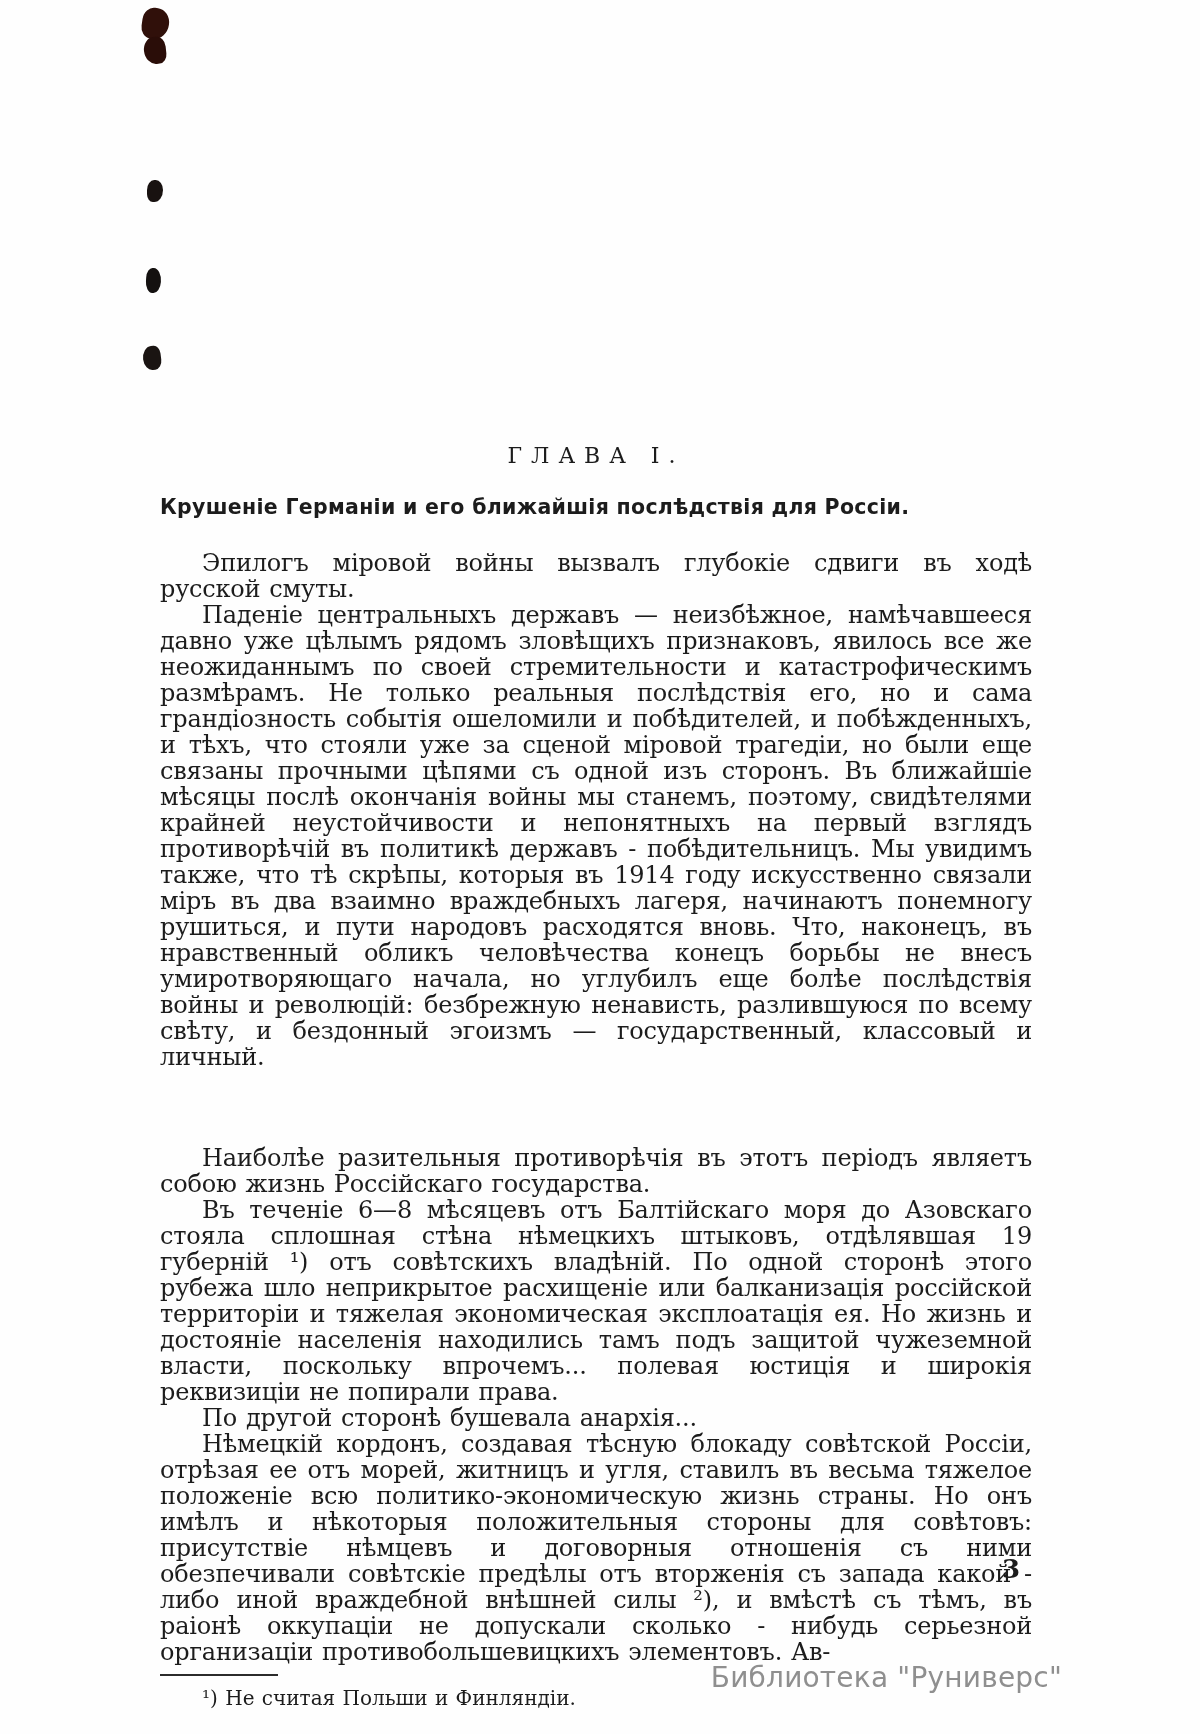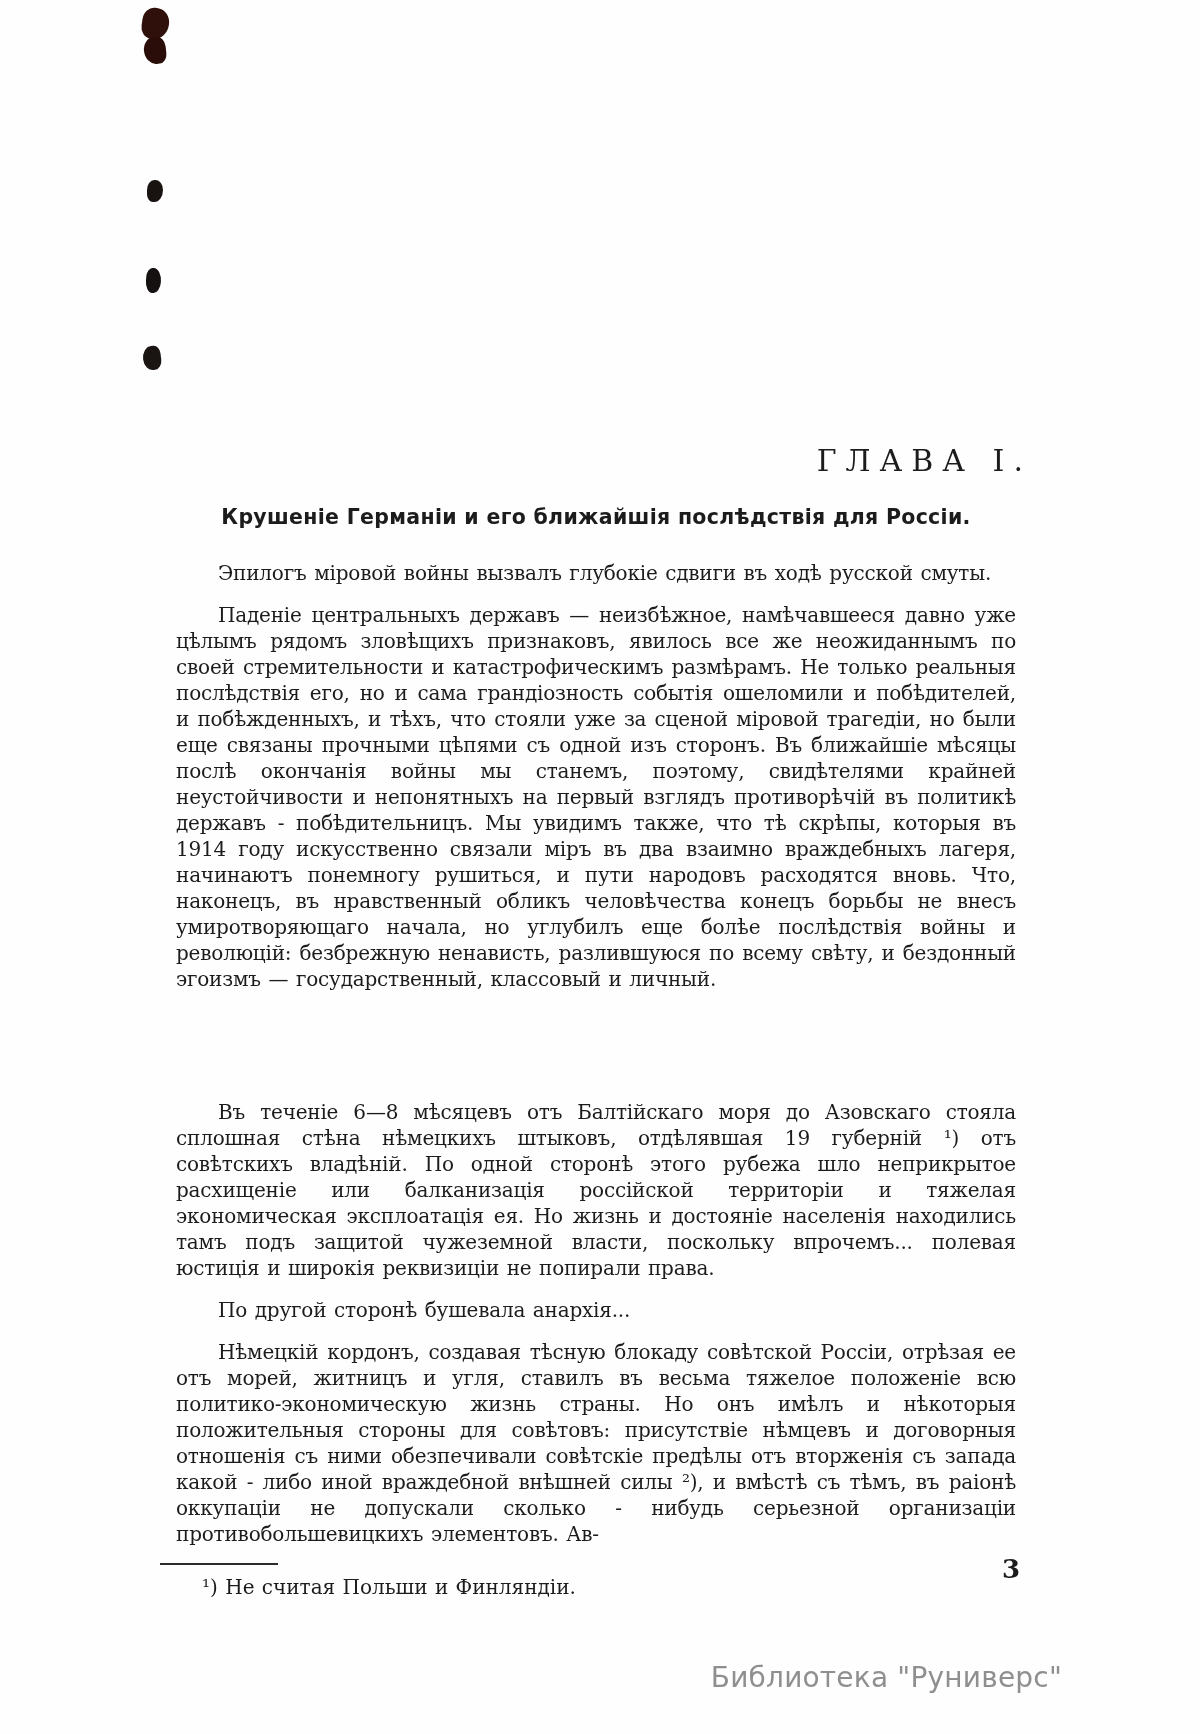--- a/index.html
+++ b/index.html
@@ -20,37 +20,37 @@
   .blob-4 { left:146px; top:268px; width:15px; height:25px; background:#141110; border-radius: 42% 58% 50% 50%; transform: rotate(4deg); }
   .blob-5 { left:143px; top:346px; width:18px; height:24px; background:#1a1412; border-radius: 60% 40% 45% 55%; transform: rotate(-7deg); }
 
   .content {
     position: absolute;
     left: 160px;
     top: 443px;
     width: 872px;
   }
   .chapter-title {
-    text-align: right;
-    font-size: 30px;
+    text-align: center;
+    font-size: 22px;
     letter-spacing: 9px;
     margin: 0 0 27px 0;
     white-space: nowrap;
   }
   .chapter-subtitle {
-    text-align: center;
+    text-align: left;
     font-family: "DejaVu Sans", sans-serif;
     font-weight: bold;
     font-size: 20.5px;
     margin: 0 0 31px 0;
     letter-spacing: 0.3px;
   }
   p.body-par {
-    margin: 16px;
-    font-size: 20px;
+    margin: 0;
+    font-size: 24px;
     line-height: 26px;
     text-align: justify;
     text-indent: 42px;
     letter-spacing: -0.2px;
     word-spacing: 1.5px;
   }
   .section-gap { height: 75px; }
   .footnote-rule {
     width: 118px;
     border: 0;
@@ -95,20 +95,21 @@
 
   <div class="content">
     <div class="chapter-title">ГЛАВА I.</div>
     <div class="chapter-subtitle">Крушеніе Германіи и его ближайшія послѣдствія для Россіи.</div>
 
     <p class="body-par">Эпилогъ міровой войны вызвалъ глубокіе сдвиги въ ходѣ русской смуты.</p>
     <p class="body-par">Паденіе центральныхъ державъ — неизбѣжное, намѣчавшееся давно уже цѣлымъ рядомъ зловѣщихъ признаковъ, явилось все же неожиданнымъ по своей стремительности и катастрофическимъ размѣрамъ. Не только реальныя послѣдствія его, но и сама грандіозность событія ошеломили и побѣдителей, и побѣжденныхъ, и тѣхъ, что стояли уже за сценой міровой трагедіи, но были еще связаны прочными цѣпями съ одной изъ сторонъ. Въ ближайшіе мѣсяцы послѣ окончанія войны мы станемъ, поэтому, свидѣтелями крайней неустойчивости и непонятныхъ на первый взглядъ противорѣчій въ политикѣ державъ - побѣдительницъ. Мы увидимъ также, что тѣ скрѣпы, которыя въ 1914 году искусственно связали міръ въ два взаимно враждебныхъ лагеря, начинаютъ понемногу рушиться, и пути народовъ расходятся вновь. Что, наконецъ, въ нравственный обликъ человѣчества конецъ борьбы не внесъ умиротворяющаго начала, но углубилъ еще болѣе послѣдствія войны и революцій: безбрежную ненависть, разлившуюся по всему свѣту, и бездонный эгоизмъ — государственный, классовый и личный.</p>
 
     <div class="section-gap"></div>
 
+    <p class="body-par">Наиболѣе разительныя противорѣчія въ этотъ періодъ являетъ собою жизнь Россійскаго государства.</p>
     <p class="body-par">Въ теченіе 6—8 мѣсяцевъ отъ Балтійскаго моря до Азовскаго стояла сплошная стѣна нѣмецкихъ штыковъ, отдѣлявшая 19 губерній ¹) отъ совѣтскихъ владѣній. По одной сторонѣ этого рубежа шло неприкрытое расхищеніе или балканизація россійской территоріи и тяжелая экономическая эксплоатація ея. Но жизнь и достояніе населенія находились тамъ подъ защитой чужеземной власти, поскольку впрочемъ... полевая юстиція и широкія реквизиціи не попирали права.</p>
     <p class="body-par">По другой сторонѣ бушевала анархія...</p>
     <p class="body-par">Нѣмецкій кордонъ, создавая тѣсную блокаду совѣтской Россіи, отрѣзая ее отъ морей, житницъ и угля, ставилъ въ весьма тяжелое положеніе всю политико-экономическую жизнь страны. Но онъ имѣлъ и нѣкоторыя положительныя стороны для совѣтовъ: присутствіе нѣмцевъ и договорныя отношенія съ ними обезпечивали совѣтскіе предѣлы отъ вторженія съ запада какой - либо иной враждебной внѣшней силы ²), и вмѣстѣ съ тѣмъ, въ раіонѣ оккупаціи не допускали сколько - нибудь серьезной организаціи противобольшевицкихъ элементовъ. Ав-</p>
 
     <hr class="footnote-rule">
 
     <p class="footnote"><span>¹)</span> <span>Не считая Польши и Финляндіи.</span></p>
   </div>
 
   <div class="page-number">3</div>

